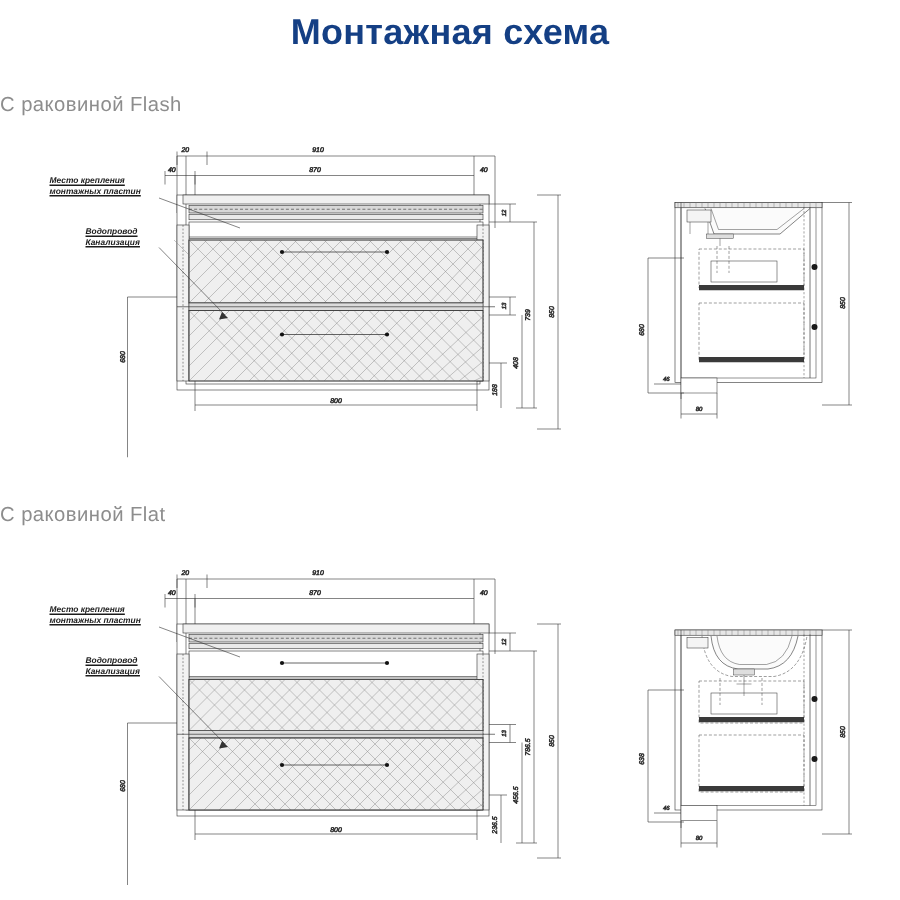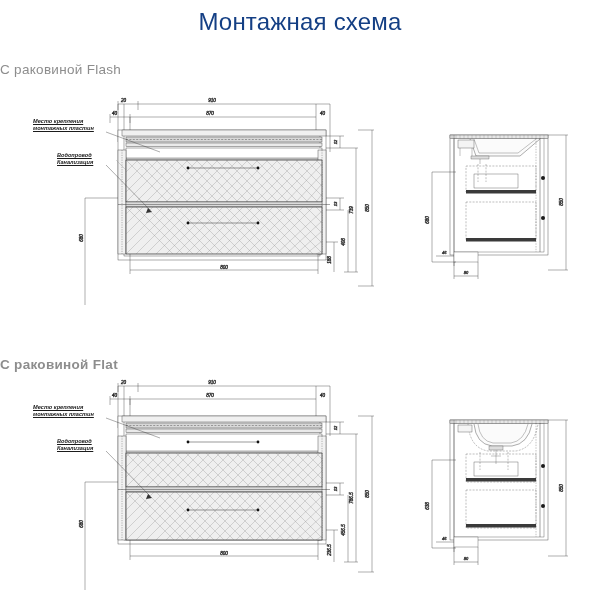--- a/index.html
+++ b/index.html
@@ -21,33 +21,33 @@
     height: 600px;
     background: #ffffff;
   }
   .title {
     position: absolute;
     top: 8px;
     left: 0;
     width: 600px;
     text-align: center;
     font-size: 24px;
-    font-weight: normal;
+    font-weight: bold;
     color: #143f84;
     letter-spacing: .2px;
   }
   .subtitle {
     position: absolute;
     width: 600px;
     font-size: 13.5px;
     color: #8d8d8d;
     letter-spacing: .3px;
   }
   #subtitle-flash { top: 62px; left: 0; }
-  #subtitle-flat  { top: 357px; left: 0; font-weight: bold; }
+  #subtitle-flat  { top: 335px; left: 0; }
 
   .drawing {
     position: absolute;
     left: 0;
     width: 600px;
   }
   #drawing-flash { top: 90px; height: 215px; }
   #drawing-flat  { top: 372px; height: 218px; }
 
   .drawing svg { display: block; }

